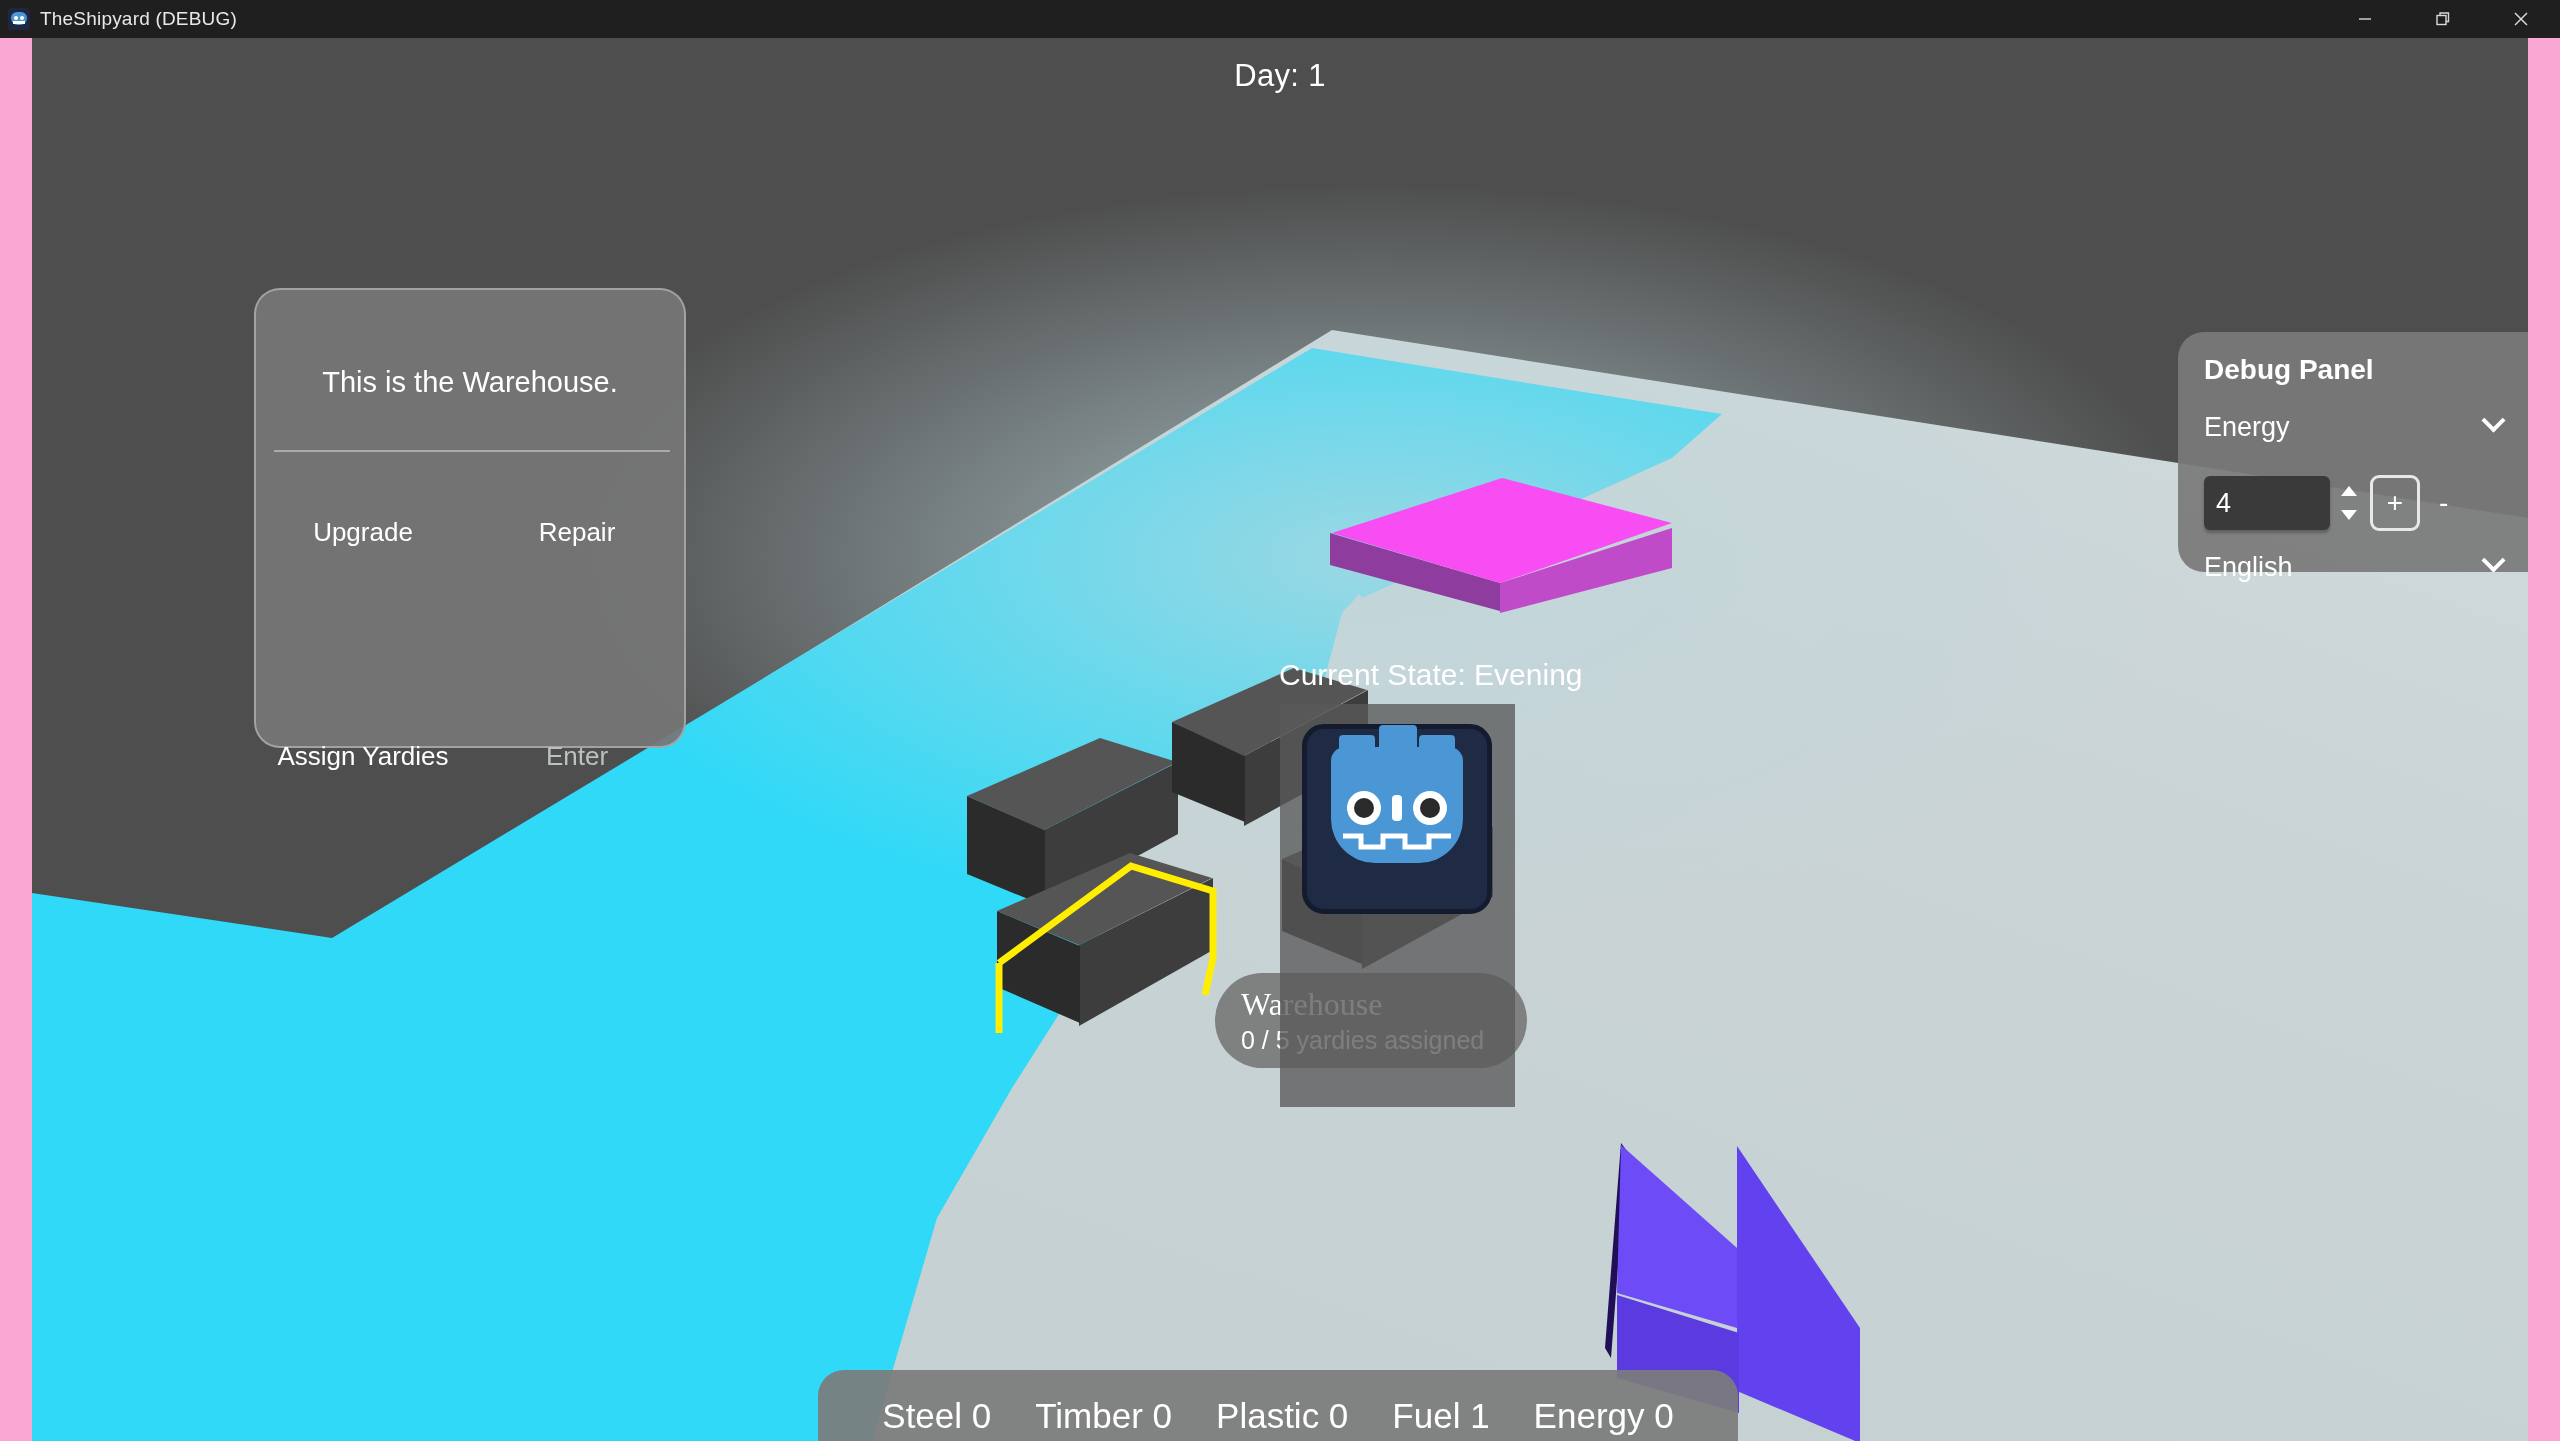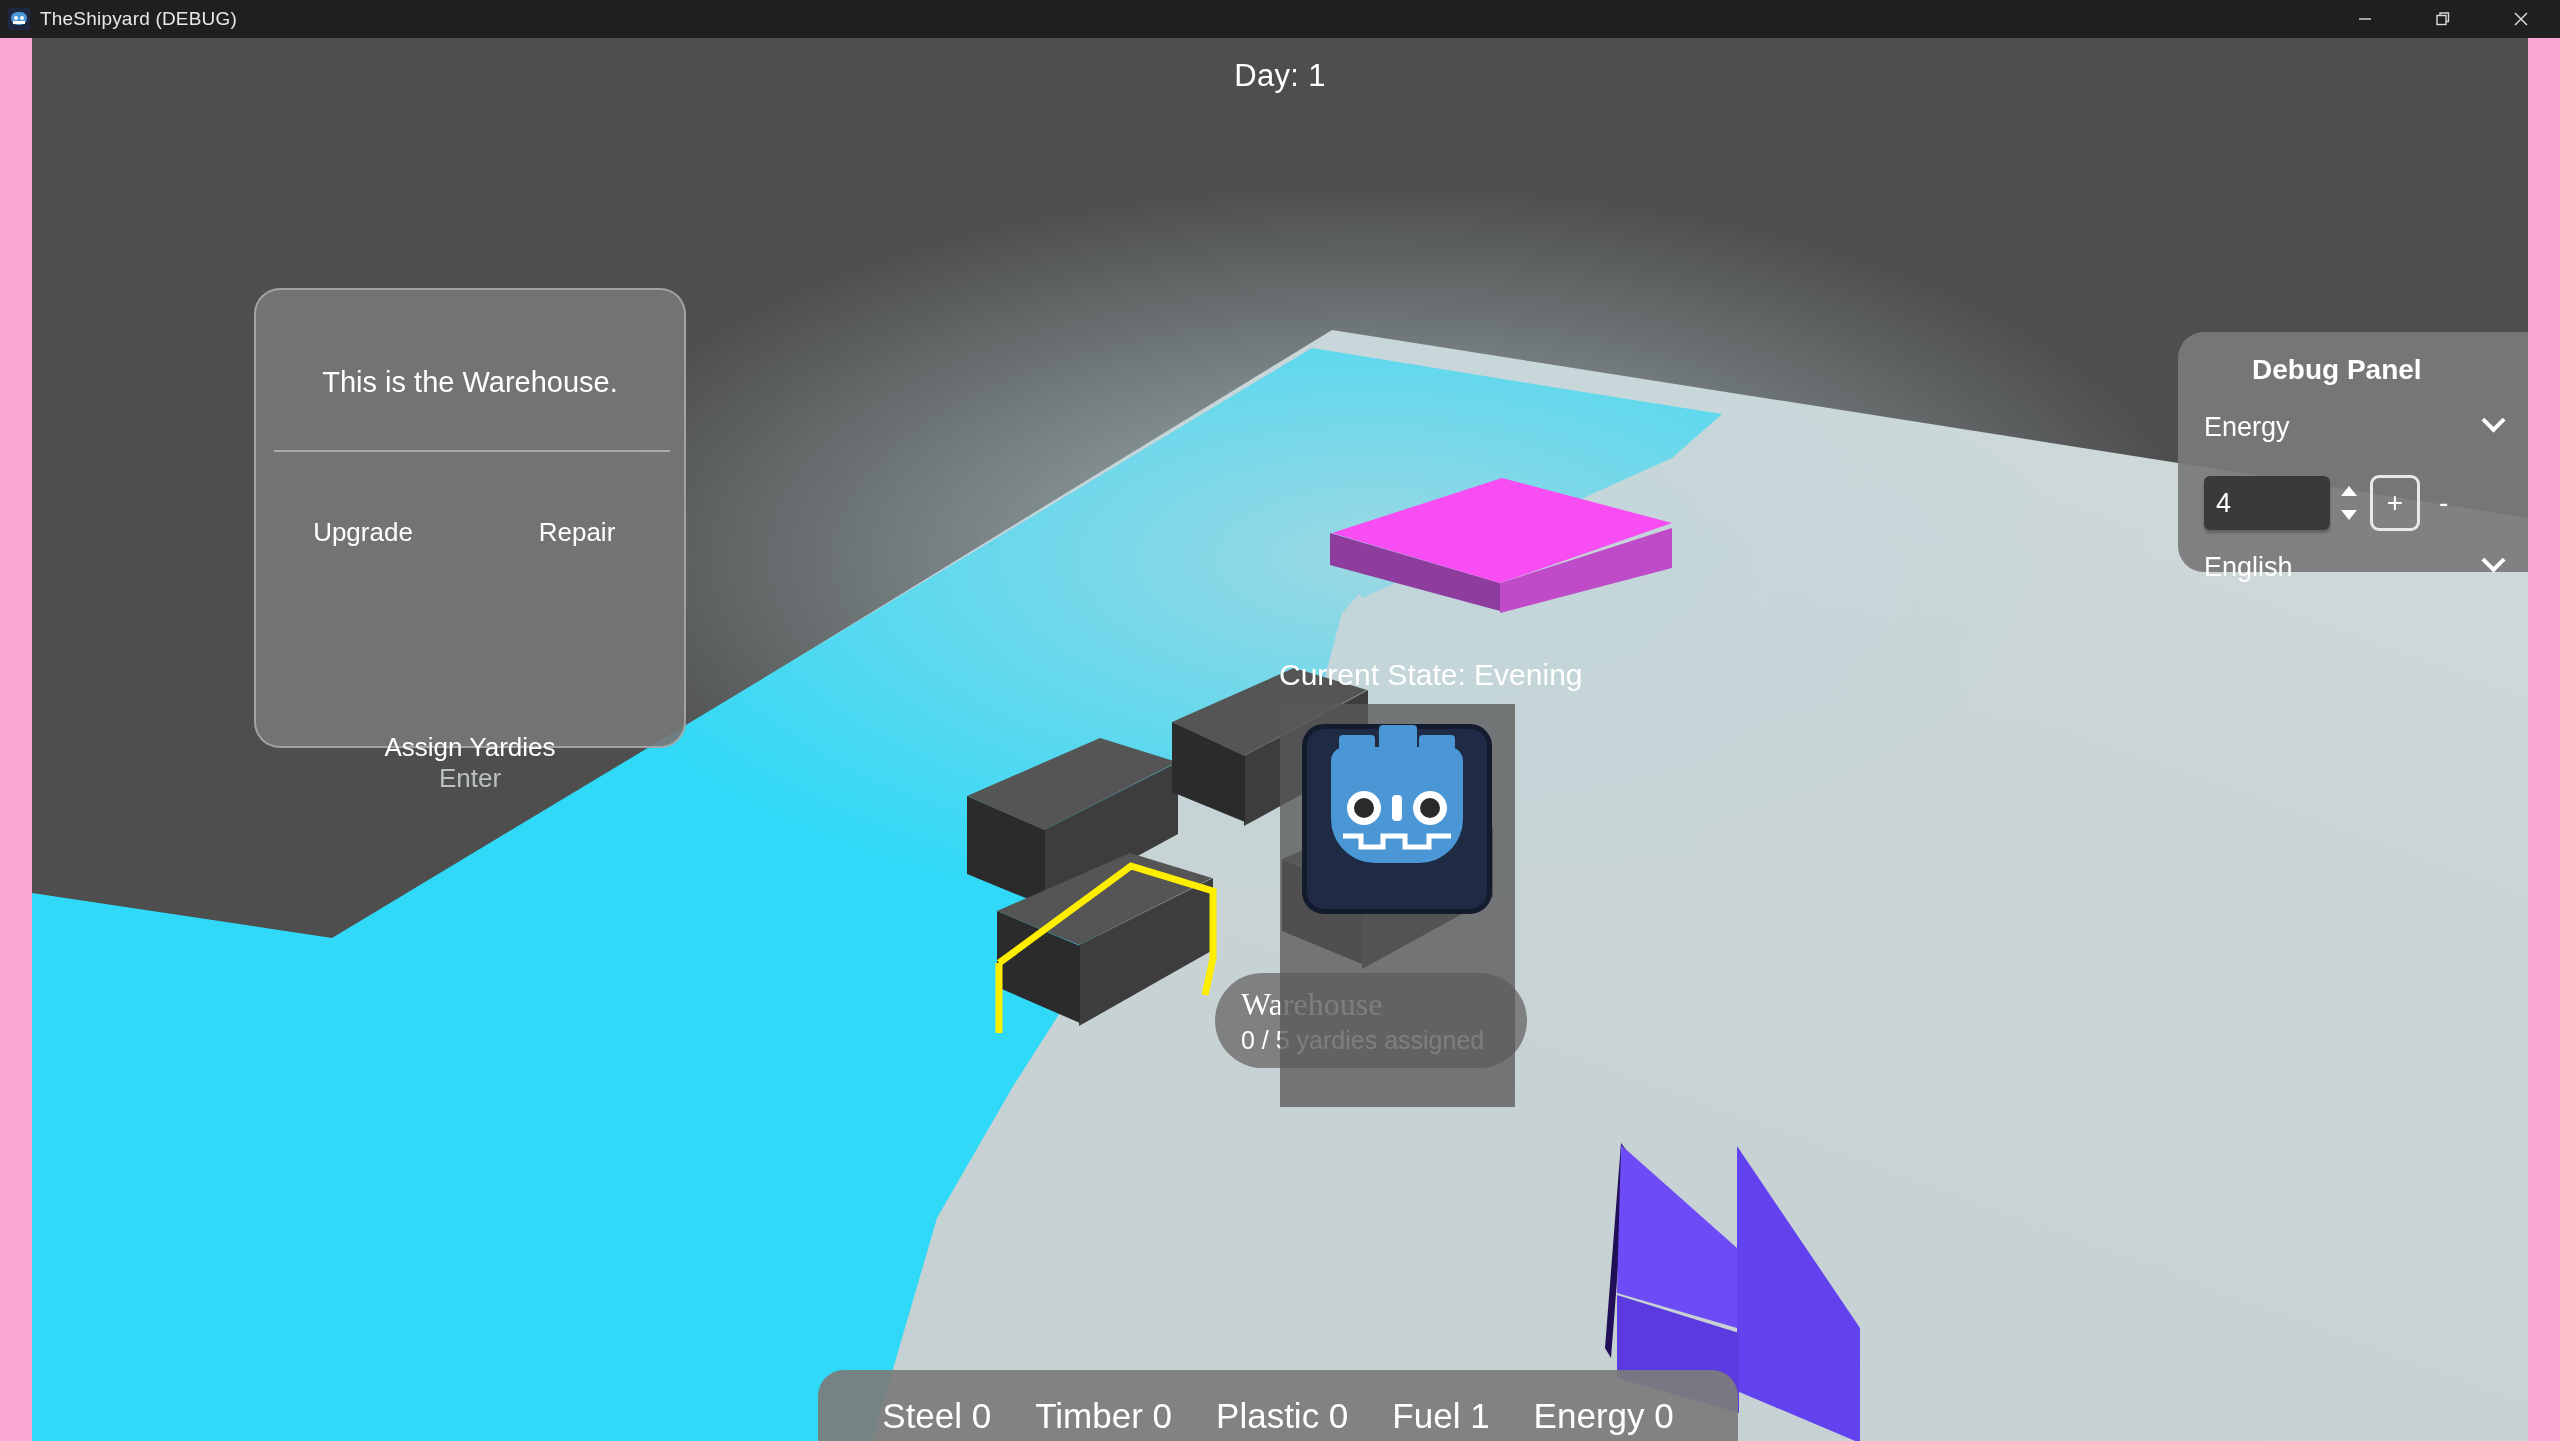--- a/index.html
+++ b/index.html
@@ -177,21 +177,21 @@
   }
   #dialog-divider {
     position:absolute; left:18px; top:160px; width:396px; height:2px;
     background:rgba(215,215,215,.55);
   }
   .dialog-row {
     position:absolute; left:0; width:100%;
     display:flex; align-items:center;
   }
   #dialog-row-1 { top:218px; height:48px; }
-  #dialog-row-2 { top:442px; height:48px;flex-direction:column; }
+  #dialog-row-2 { top:442px; height:48px; }
   .dialog-btn {
     flex:1; text-align:center; color:#ffffff; font-size:26px; white-space:nowrap;
   }
   .dialog-btn.disabled { color:#b9c1c1; }
 
   #building-tooltip {
     position:absolute; left:1183px; top:935px; width:312px; height:95px;
     background:rgba(122,122,122,.93);
     border-radius:48px;
     padding:16px 0 0 26px;
@@ -213,21 +213,21 @@
 
   
   #debug-panel {
     position:absolute; left:2146px; top:294px; width:400px; height:240px;
     background:rgba(122,122,122,.93);
     border-radius:26px 0 0 26px;
     padding:22px 26px 0 26px;
     overflow:visible;
   }
   #debug-title {
-    color:#ffffff; font-size:28px; font-weight:bold; margin-bottom:26px;margin-left:48px;
+    color:#ffffff; font-size:28px; font-weight:bold; margin-bottom:26px;
   }
   .debug-dropdown {
     display:flex; align-items:flex-start; justify-content:space-between;
     color:#ffffff; font-size:27px; width:305px; height:42px;
   }
   .chev {
     width:22px; height:14px; position:relative; margin-right:4px;
   }
   .chev::before {
     content:""; position:absolute; left:2px; top:0;

